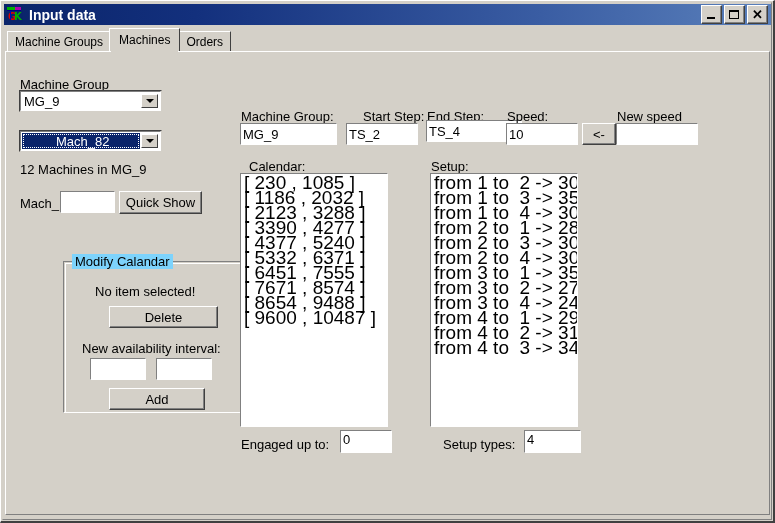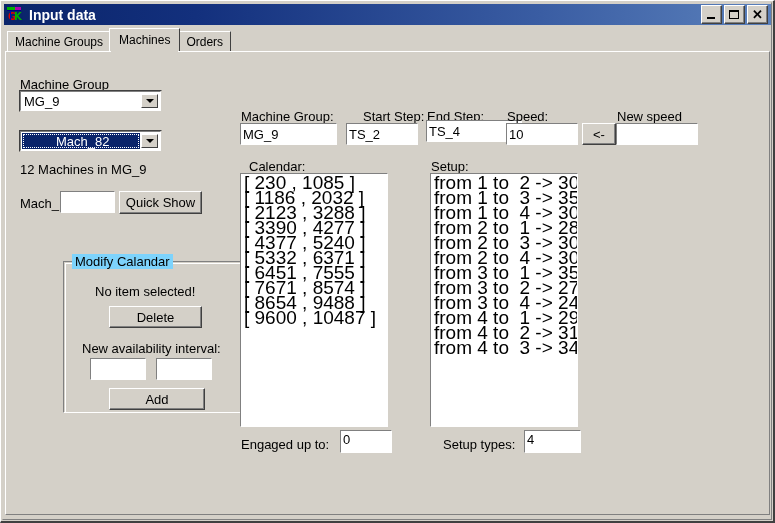--- a/index.html
+++ b/index.html
@@ -388,21 +388,21 @@
 
     <div class="lbl" style="left:14px; top:144px;">Mach_</div>
     <div class="textbox" style="left:54px; top:139px; width:55px; height:22px;"></div>
     <button class="btn" style="left:113px; top:139px; width:83px; height:23px;">
       <span>Quick Show</span>
     </button>
 
     <div class="groupbox" style="left:57px; top:209px; width:178px; height:152px;">
       <div class="group-title">Modify Calandar</div>
       <div class="lbl" style="left:31px; top:22px;">No item selected!</div>
-      <button class="btn" style="left:45px; top:44px; width:93px; height:22px;align-items:center;">
+      <button class="btn" style="left:45px; top:44px; width:109px; height:22px;align-items:center;">
         <span>Delete</span>
       </button>
       <div class="lbl" style="left:18px; top:79px;">New availability interval:</div>
       <div class="textbox" style="left:26px; top:96px; width:56px; height:22px;"></div>
       <div class="textbox" style="left:92px; top:96px; width:56px; height:22px;"></div>
       <button class="btn" style="left:45px; top:126px; width:96px; height:22px;">
         <span>Add</span>
       </button>
     </div>
 

